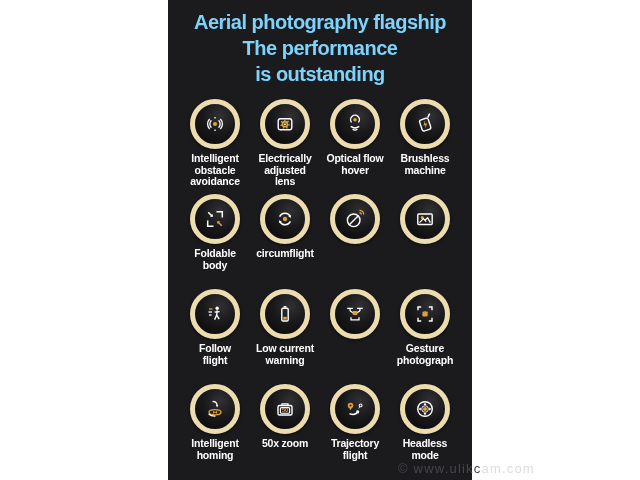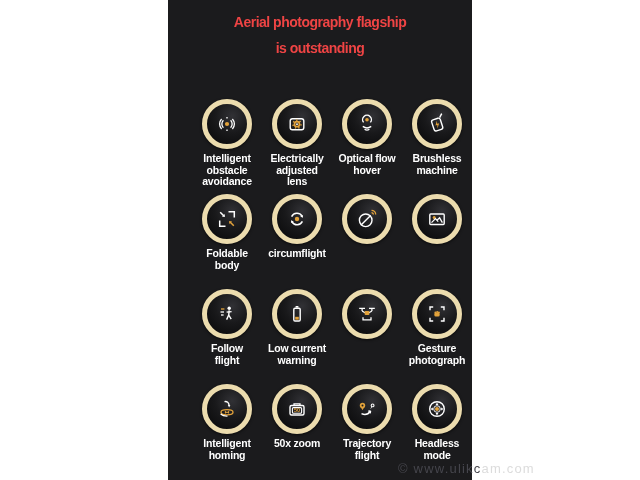--- a/index.html
+++ b/index.html
@@ -6,25 +6,25 @@
   body{
     width:640px;height:480px;background:#ffffff;
     font-family:"Liberation Sans",sans-serif;
     position:relative;overflow:hidden;
   }
   .panel{
     position:absolute;left:168px;top:0;width:304px;height:480px;
     background:#1b1b1d;
   }
   .headline{
-    padding-top:9px;text-align:center;color:#ef4444;font-weight:bold;
-    font-size:14px;line-height:26px;letter-spacing:-0.5px;white-space:nowrap;
+    padding-top:9px;text-align:center;color:#7dd3fc;font-weight:bold;
+    font-size:20px;line-height:26px;letter-spacing:-0.5px;white-space:nowrap;
   }
   .grid{
-    position:absolute;left:24px;top:99px;width:280px;
+    position:absolute;left:12px;top:99px;width:280px;
     display:grid;grid-template-columns:repeat(4,70px);grid-auto-rows:95px;
   }
   .cell{display:flex;flex-direction:column;align-items:center;}
   .circle{
     width:40px;height:40px;border-radius:50%;
     border:5px solid #ecdcae;
     background:radial-gradient(circle at 63% 30%,#313135 0%,#19191b 45%,#070708 100%);
     display:flex;align-items:center;justify-content:center;
     box-shadow:0 1px 3px rgba(0,0,0,.65);
   }
@@ -40,20 +40,21 @@
   .wm .l{color:#dcdcdc}
   svg{display:block}
 </style>
 </head>
 <body>
 
 <div class="panel">
 
   <div class="headline">
     <div>Aerial photography flagship</div>
+    <div>The performance</div>
     <div>is outstanding</div>
   </div>
 
   <div class="grid">
 
     <div class="cell">
       <div class="circle">
         <span>
           <svg width="24" height="24" viewBox="0 0 24 24" fill="none">
             <circle cx="12" cy="12" r="2.1" fill="#e2a23b"></circle>

